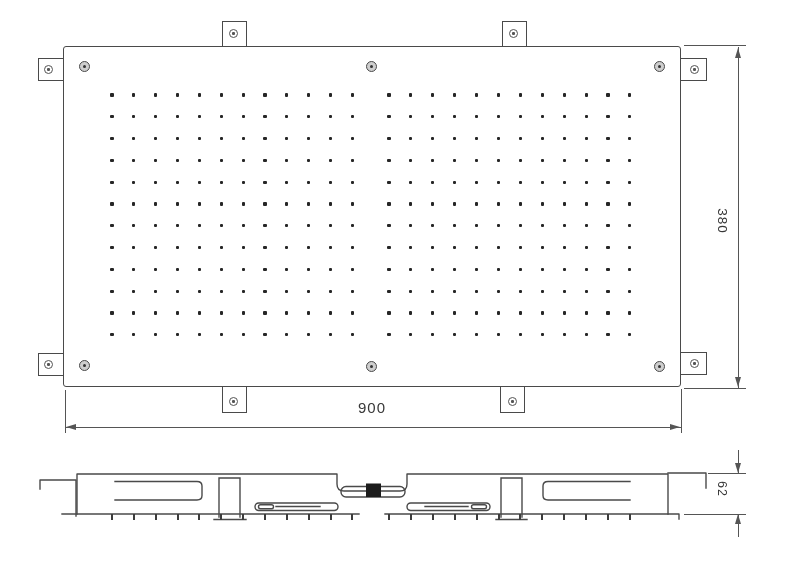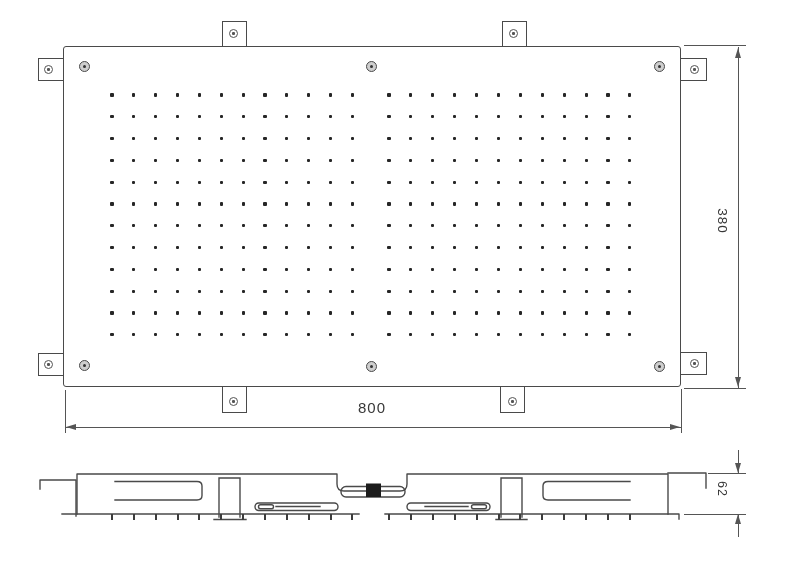--- a/index.html
+++ b/index.html
@@ -386,21 +386,21 @@
       <div class="dot" style="left: 584.5px; top: 333.2px;"></div>
       <div class="dot" style="left: 606.4px; top: 333.2px;"></div>
       <div class="dot" style="left: 628.3px; top: 333.2px;"></div>
     </div>
 
   <div class="v-line" style="left:64.5px;top:390px;height:43px;"></div>
   <div class="v-line" style="left:680.5px;top:389px;height:44px;"></div>
   <div class="h-line" style="left:65px;top:426.5px;width:616px;"></div>
   <div class="arr pt-left" style="left:66px;top:423.5px;"></div>
   <div class="arr pt-right" style="left:670px;top:423.5px;"></div>
-  <div class="dim-label w700">800</div>
+  <div class="dim-label w700">900</div>
 
   <div class="h-line" style="left:684px;top:44.5px;width:62px;"></div>
   <div class="h-line" style="left:684px;top:387.5px;width:62px;"></div>
   <div class="v-line" style="left:737.5px;top:47px;height:341px;"></div>
   <div class="arr pt-up" style="left:734.5px;top:48px;"></div>
   <div class="arr pt-down" style="left:734.5px;top:377px;"></div>
   <div class="dim-label h380">380</div>
 
   <svg class="side-svg" viewBox="0 0 800 572">
 

